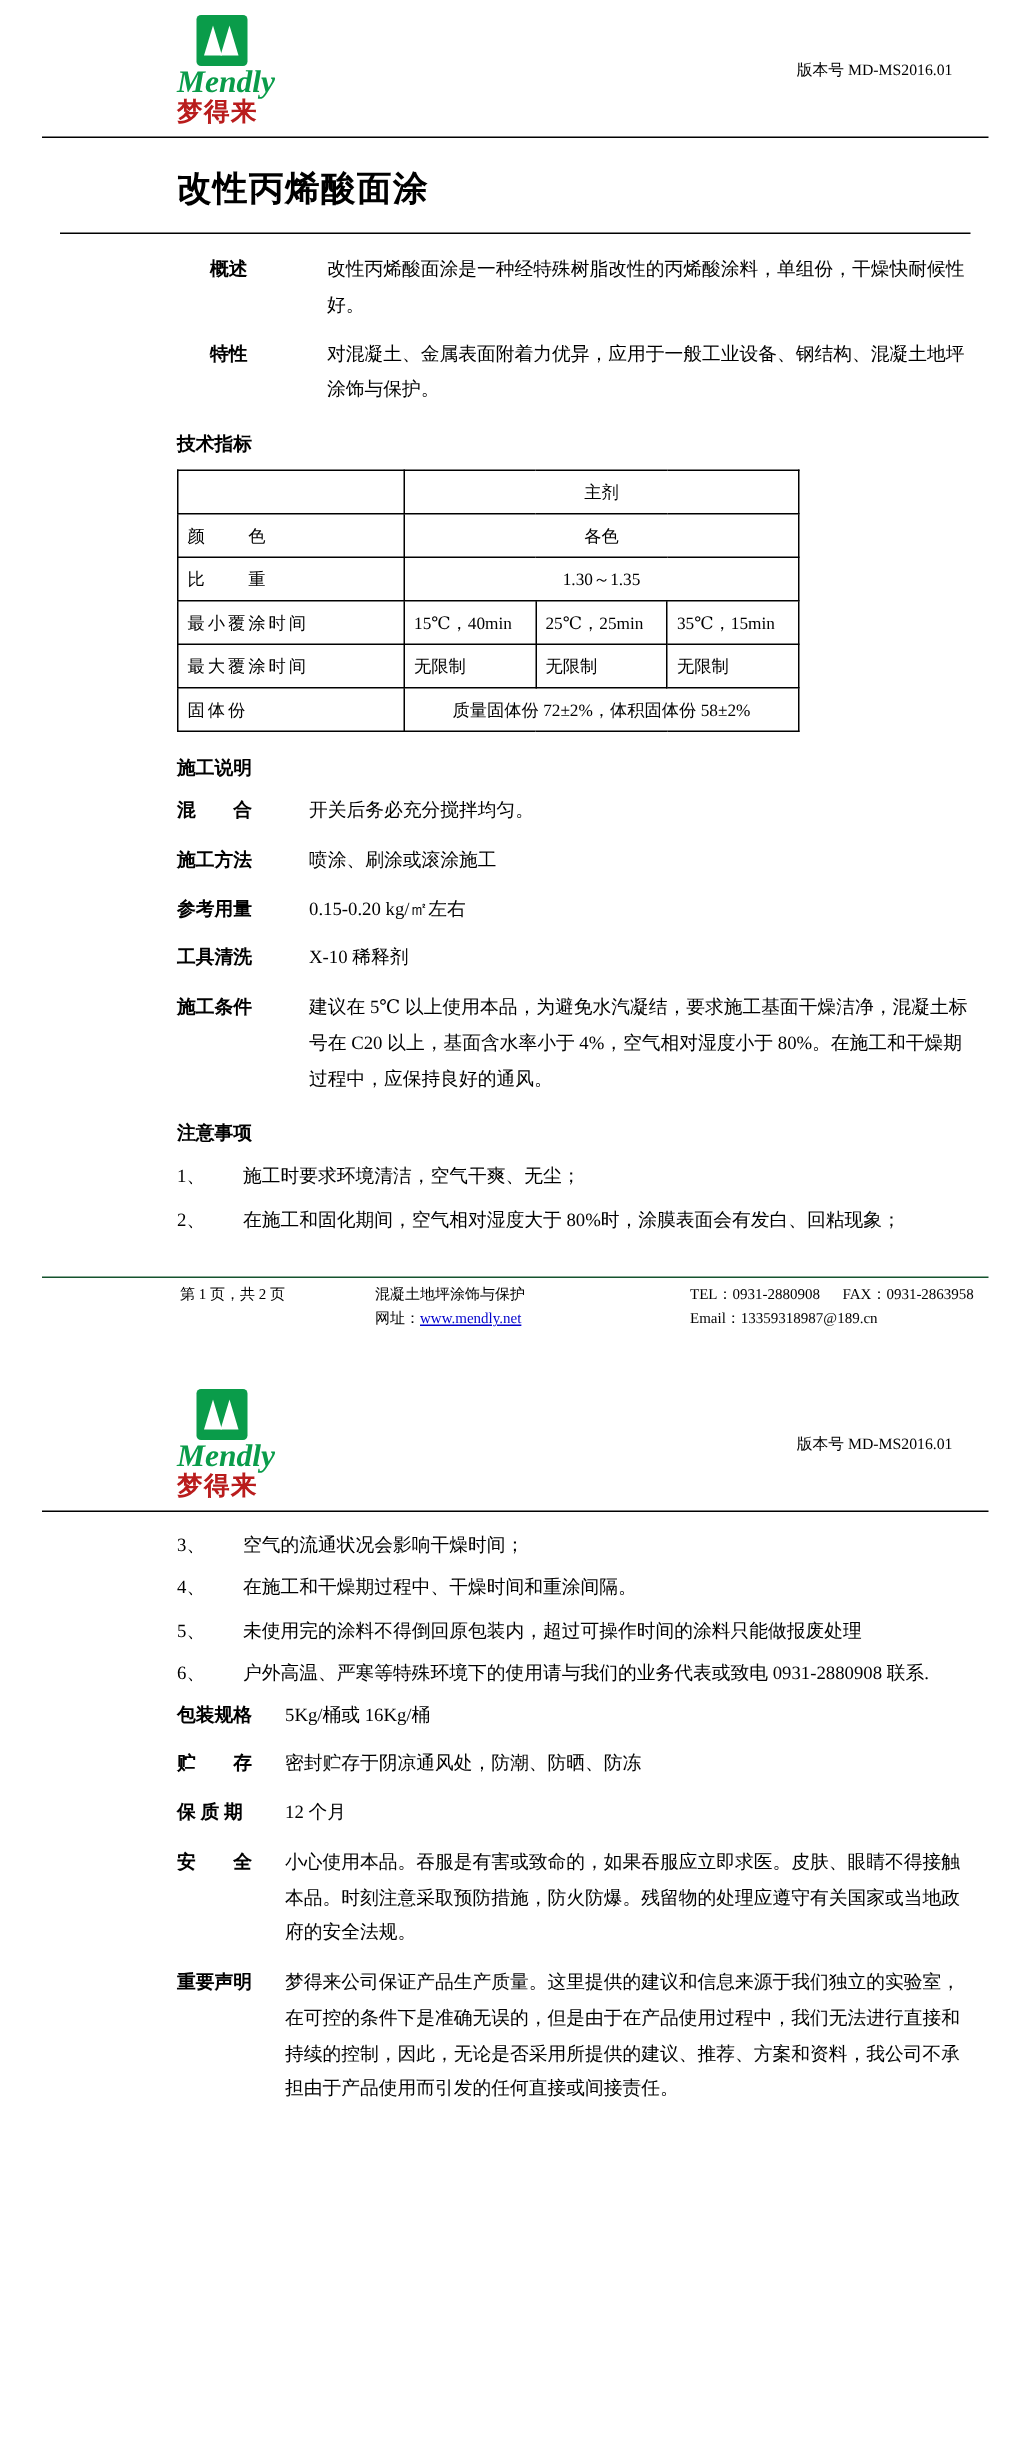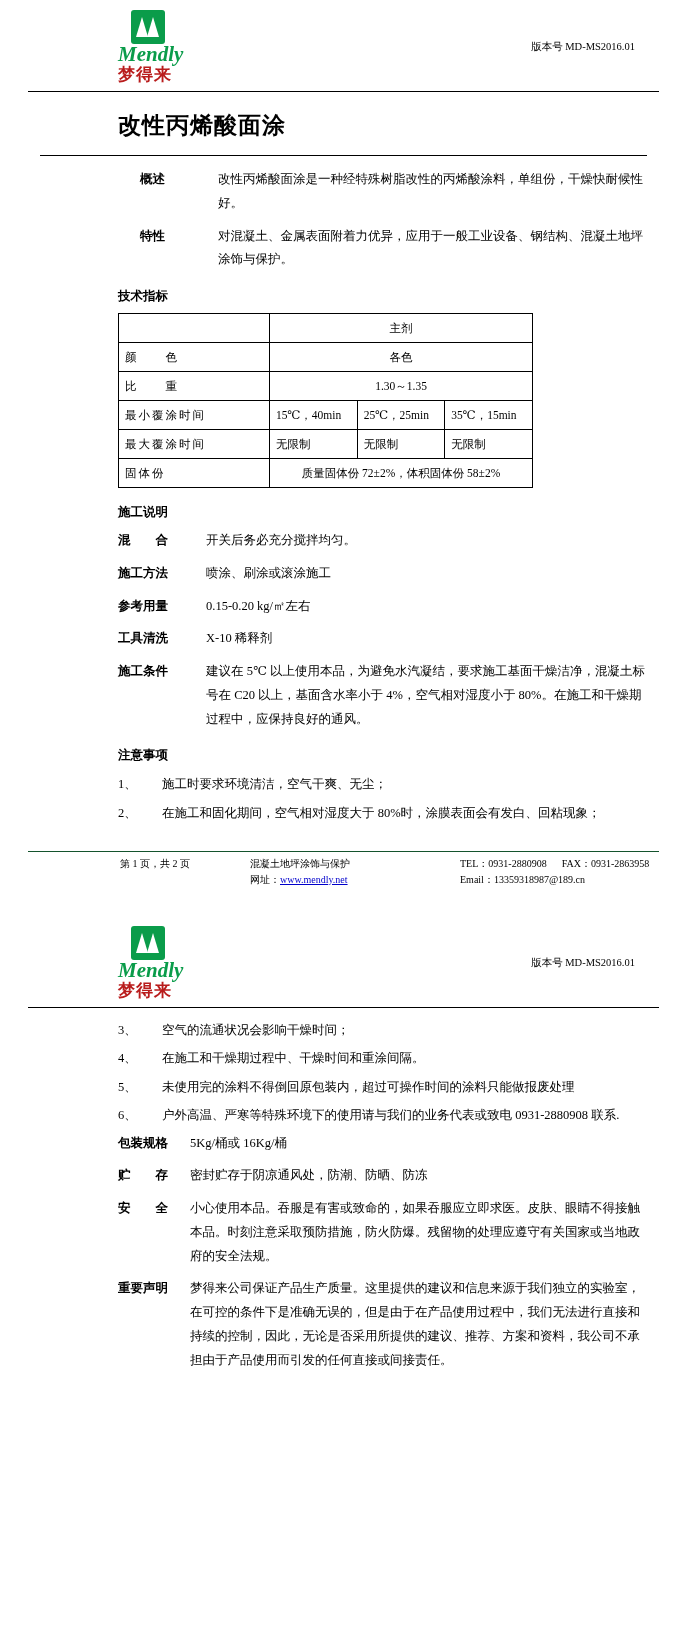--- a/index.html
+++ b/index.html
@@ -365,20 +365,24 @@
 
     <div class="row">
       <div class="lbl w-pack">包装规格</div>
       <div class="val">5Kg/桶或 16Kg/桶</div>
     </div>
     <div class="row">
       <div class="lbl w-pack">贮　　存</div>
       <div class="val">密封贮存于阴凉通风处，防潮、防晒、防冻</div>
     </div>
     <div class="row">
+      <div class="lbl w-pack">保 质 期</div>
+      <div class="val">12 个月</div>
+    </div>
+    <div class="row">
       <div class="lbl w-pack">安　　全</div>
       <div class="val">小心使用本品。吞服是有害或致命的，如果吞服应立即求医。皮肤、眼睛不得接触本品。时刻注意采取预防措施，防火防爆。残留物的处理应遵守有关国家或当地政府的安全法规。</div>
     </div>
     <div class="row">
       <div class="lbl w-pack">重要声明</div>
       <div class="val">梦得来公司保证产品生产质量。这里提供的建议和信息来源于我们独立的实验室，在可控的条件下是准确无误的，但是由于在产品使用过程中，我们无法进行直接和持续的控制，因此，无论是否采用所提供的建议、推荐、方案和资料，我公司不承担由于产品使用而引发的任何直接或间接责任。</div>
     </div>
 
   </div>
 

